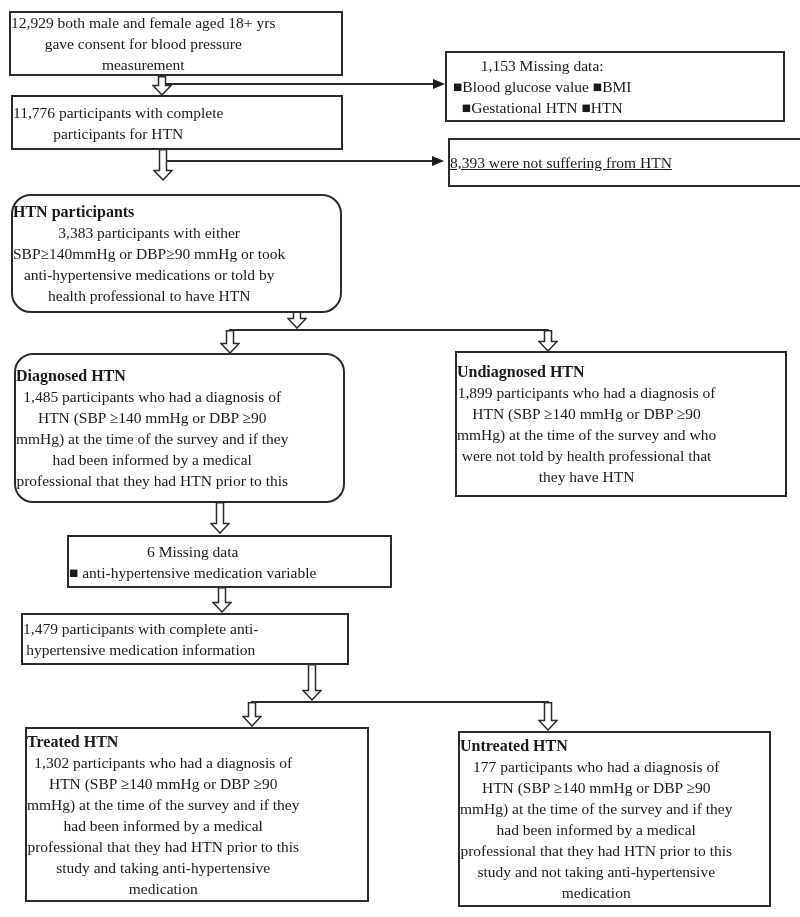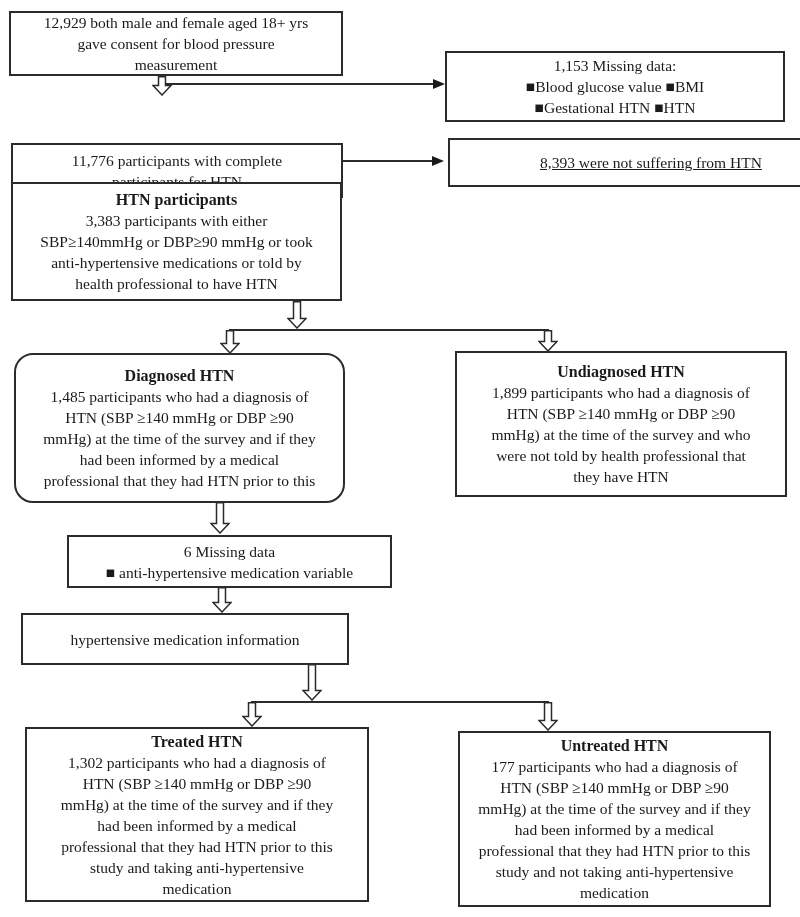--- a/index.html
+++ b/index.html
@@ -12,21 +12,21 @@
     overflow: hidden;
   }
   .fbox {
     position: absolute;
     box-sizing: border-box;
     border: 2px solid #2b2b2b;
     background: #ffffff;
     display: flex;
     flex-direction: column;
     justify-content: center;
-    align-items: center;
+    align-items: flex-start;
     text-align: center;
     color: #1a1a1a;
     font-size: 15.5px;
     line-height: 21px;
   }
   .box-title { font-weight: 700; font-size: 16px; white-space: nowrap; }
   .box-lines .line { white-space: nowrap; }
   .hline { position: absolute; height: 2px; background: #2b2b2b; }
   .varrow { position: absolute; }
   .varrow path { fill: #ffffff; stroke: #2b2b2b; stroke-width: 1.5; }
@@ -83,42 +83,42 @@
   </svg>
 
   <div class="fbox" style="left:9px; top:11px; width:334px; height:65px;">
     <div class="box-lines">
         <div class="line">12,929 both male and female aged 18+ yrs</div>
         <div class="line">gave consent for blood pressure</div>
         <div class="line">measurement</div>
       </div>
   </div>
 
-  <div class="fbox" style="left:445px; top:51px; width:340px; height:71px;">
+  <div class="fbox" style="left:445px; top:51px; width:340px; height:71px;padding-left:6px;">
     <div class="box-lines">
         <div class="line">1,153 Missing data:</div>
         <div class="line">■Blood glucose value ■BMI</div>
         <div class="line">■Gestational HTN ■HTN</div>
       </div>
   </div>
 
-  <div class="fbox" style="left:11px; top:95px; width:332px; height:55px;margin-top:48px;">
+  <div class="fbox" style="left:11px; top:95px; width:332px; height:55px;">
     <div class="box-lines">
         <div class="line">11,776 participants with complete</div>
         <div class="line">participants for HTN</div>
       </div>
   </div>
 
   <div class="fbox" style="left:448px; top:138px; width:406px; height:49px;text-decoration:underline;">
     <div class="box-lines">
         <div class="line">8,393 were not suffering from HTN</div>
       </div>
   </div>
 
-  <div class="fbox" style="left:11px; top:182px; width:331px; height:119px;">
+  <div class="fbox" style="left:11px; top:194px; width:331px; height:119px;border-radius:20px;">
     <div class="box-title">HTN participants</div>
     <div class="box-lines">
         <div class="line">3,383 participants with either</div>
         <div class="line">SBP≥140mmHg or DBP≥90 mmHg or took</div>
         <div class="line">anti-hypertensive medications or told by</div>
         <div class="line">health professional to have HTN</div>
       </div>
   </div>
 
   <div class="fbox" style="left:14px; top:353px; width:331px; height:150px;border-radius:19px;">
@@ -145,20 +145,21 @@
 
   <div class="fbox" style="left:22px; top:535px; width:325px; height:53px;margin-left:45px;">
     <div class="box-lines">
         <div class="line">6 Missing data</div>
         <div class="line">■ anti-hypertensive medication variable</div>
       </div>
   </div>
 
   <div class="fbox" style="left:21px; top:613px; width:328px; height:52px;">
     <div class="box-lines">
+        <div class="line">1,479 participants with complete anti-</div>
         <div class="line">hypertensive medication information</div>
       </div>
   </div>
 
   <div class="fbox" style="left:25px; top:727px; width:344px; height:175px;">
     <div class="box-title">Treated HTN</div>
     <div class="box-lines">
         <div class="line">1,302 participants who had a diagnosis of</div>
         <div class="line">HTN (SBP ≥140 mmHg or DBP ≥90</div>
         <div class="line">mmHg) at the time of the survey and if they</div>

